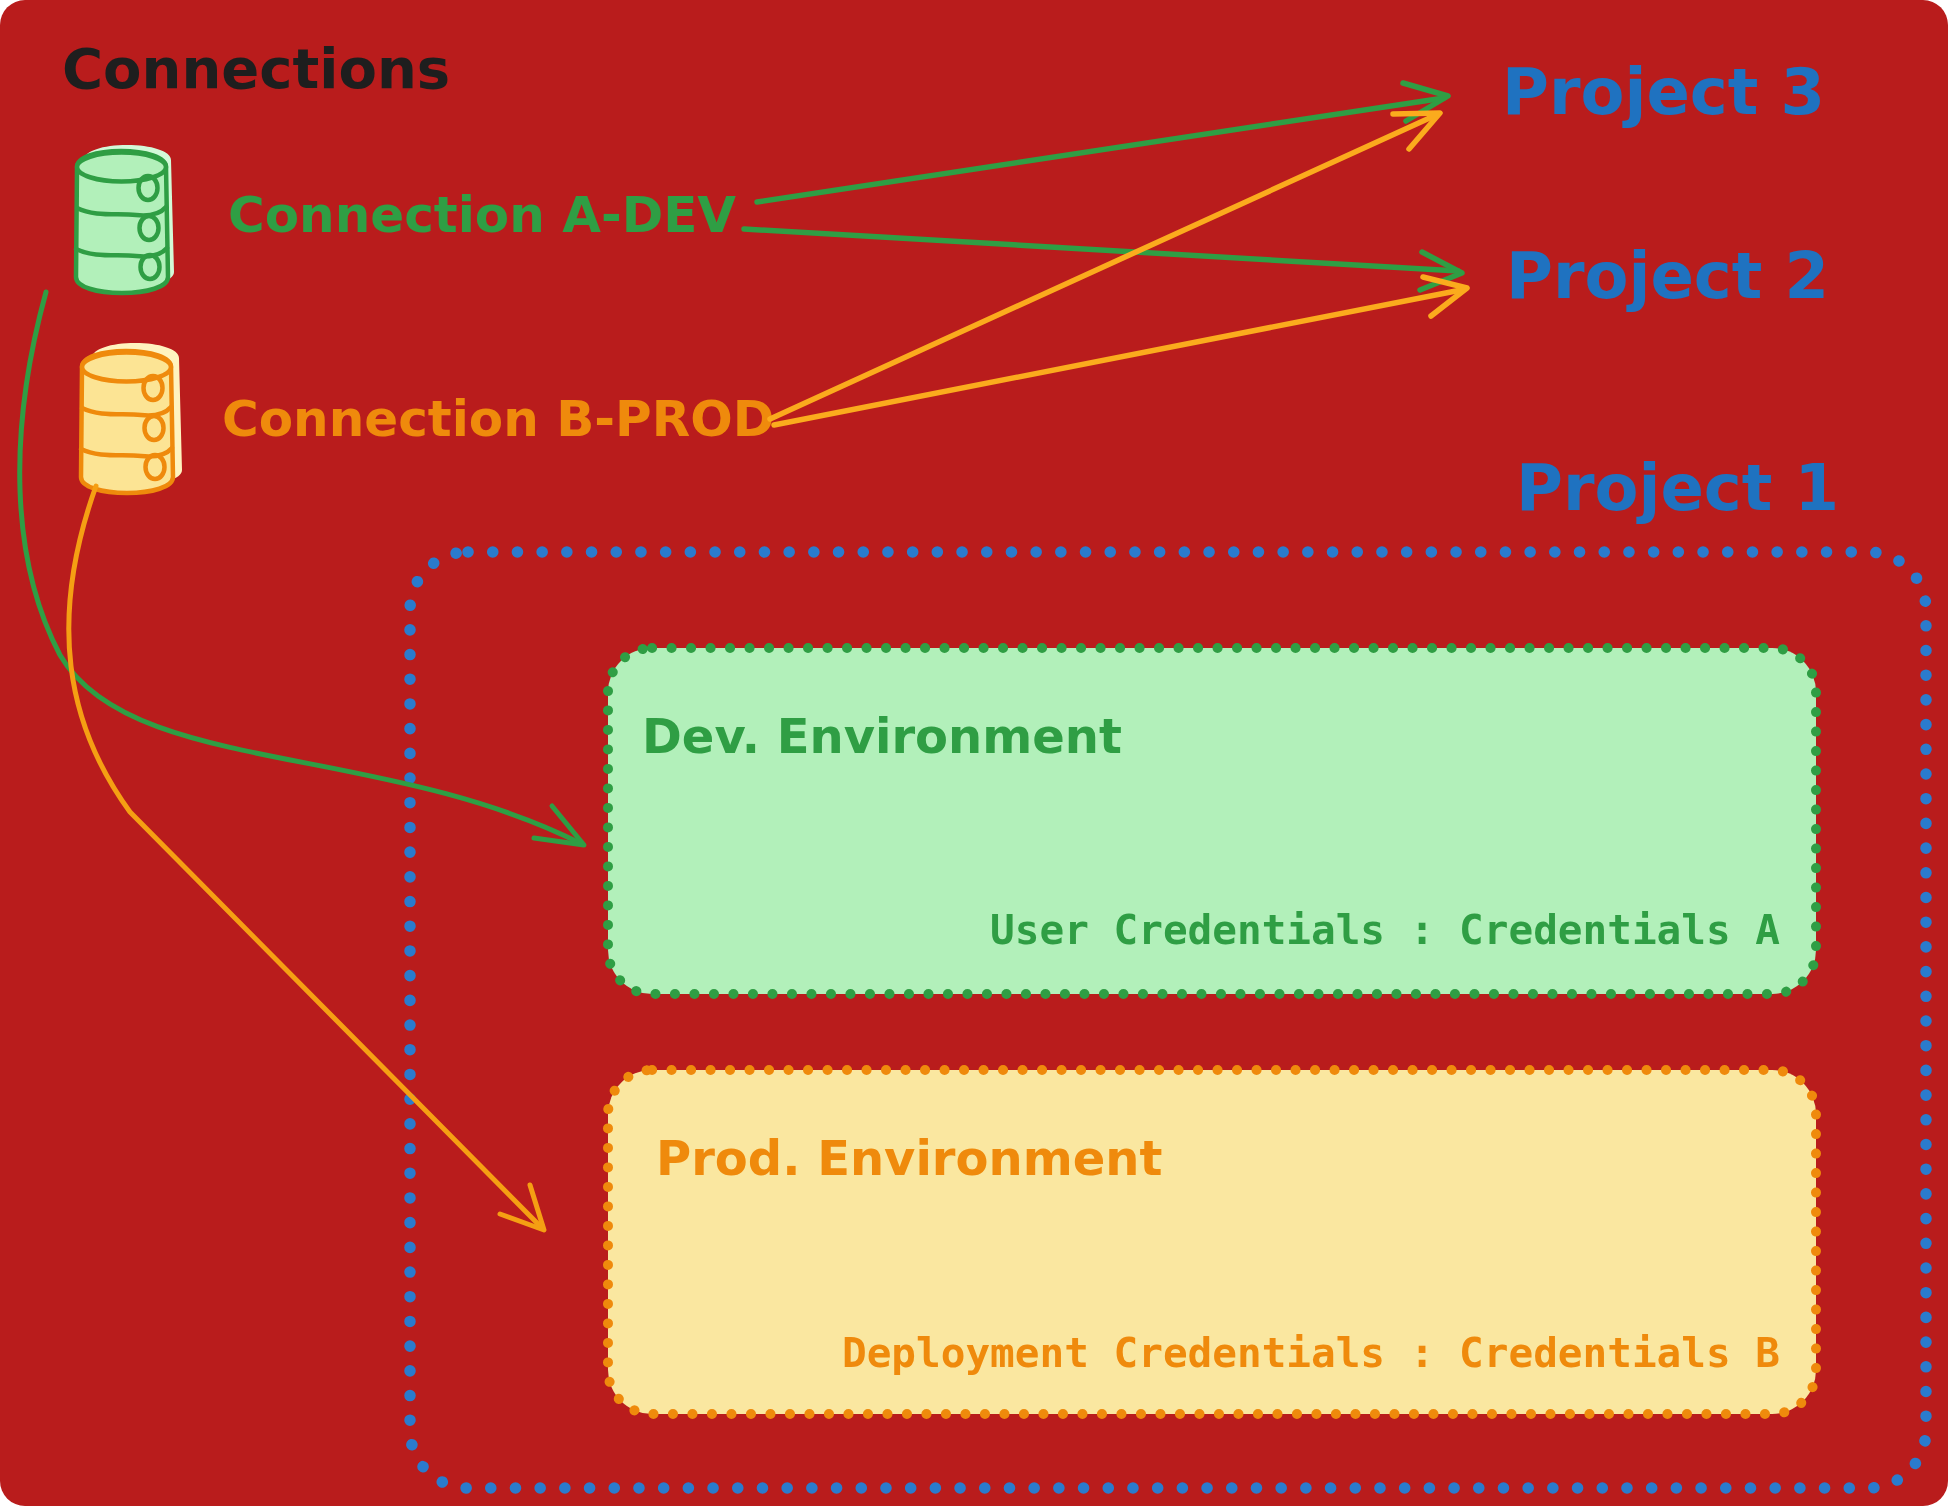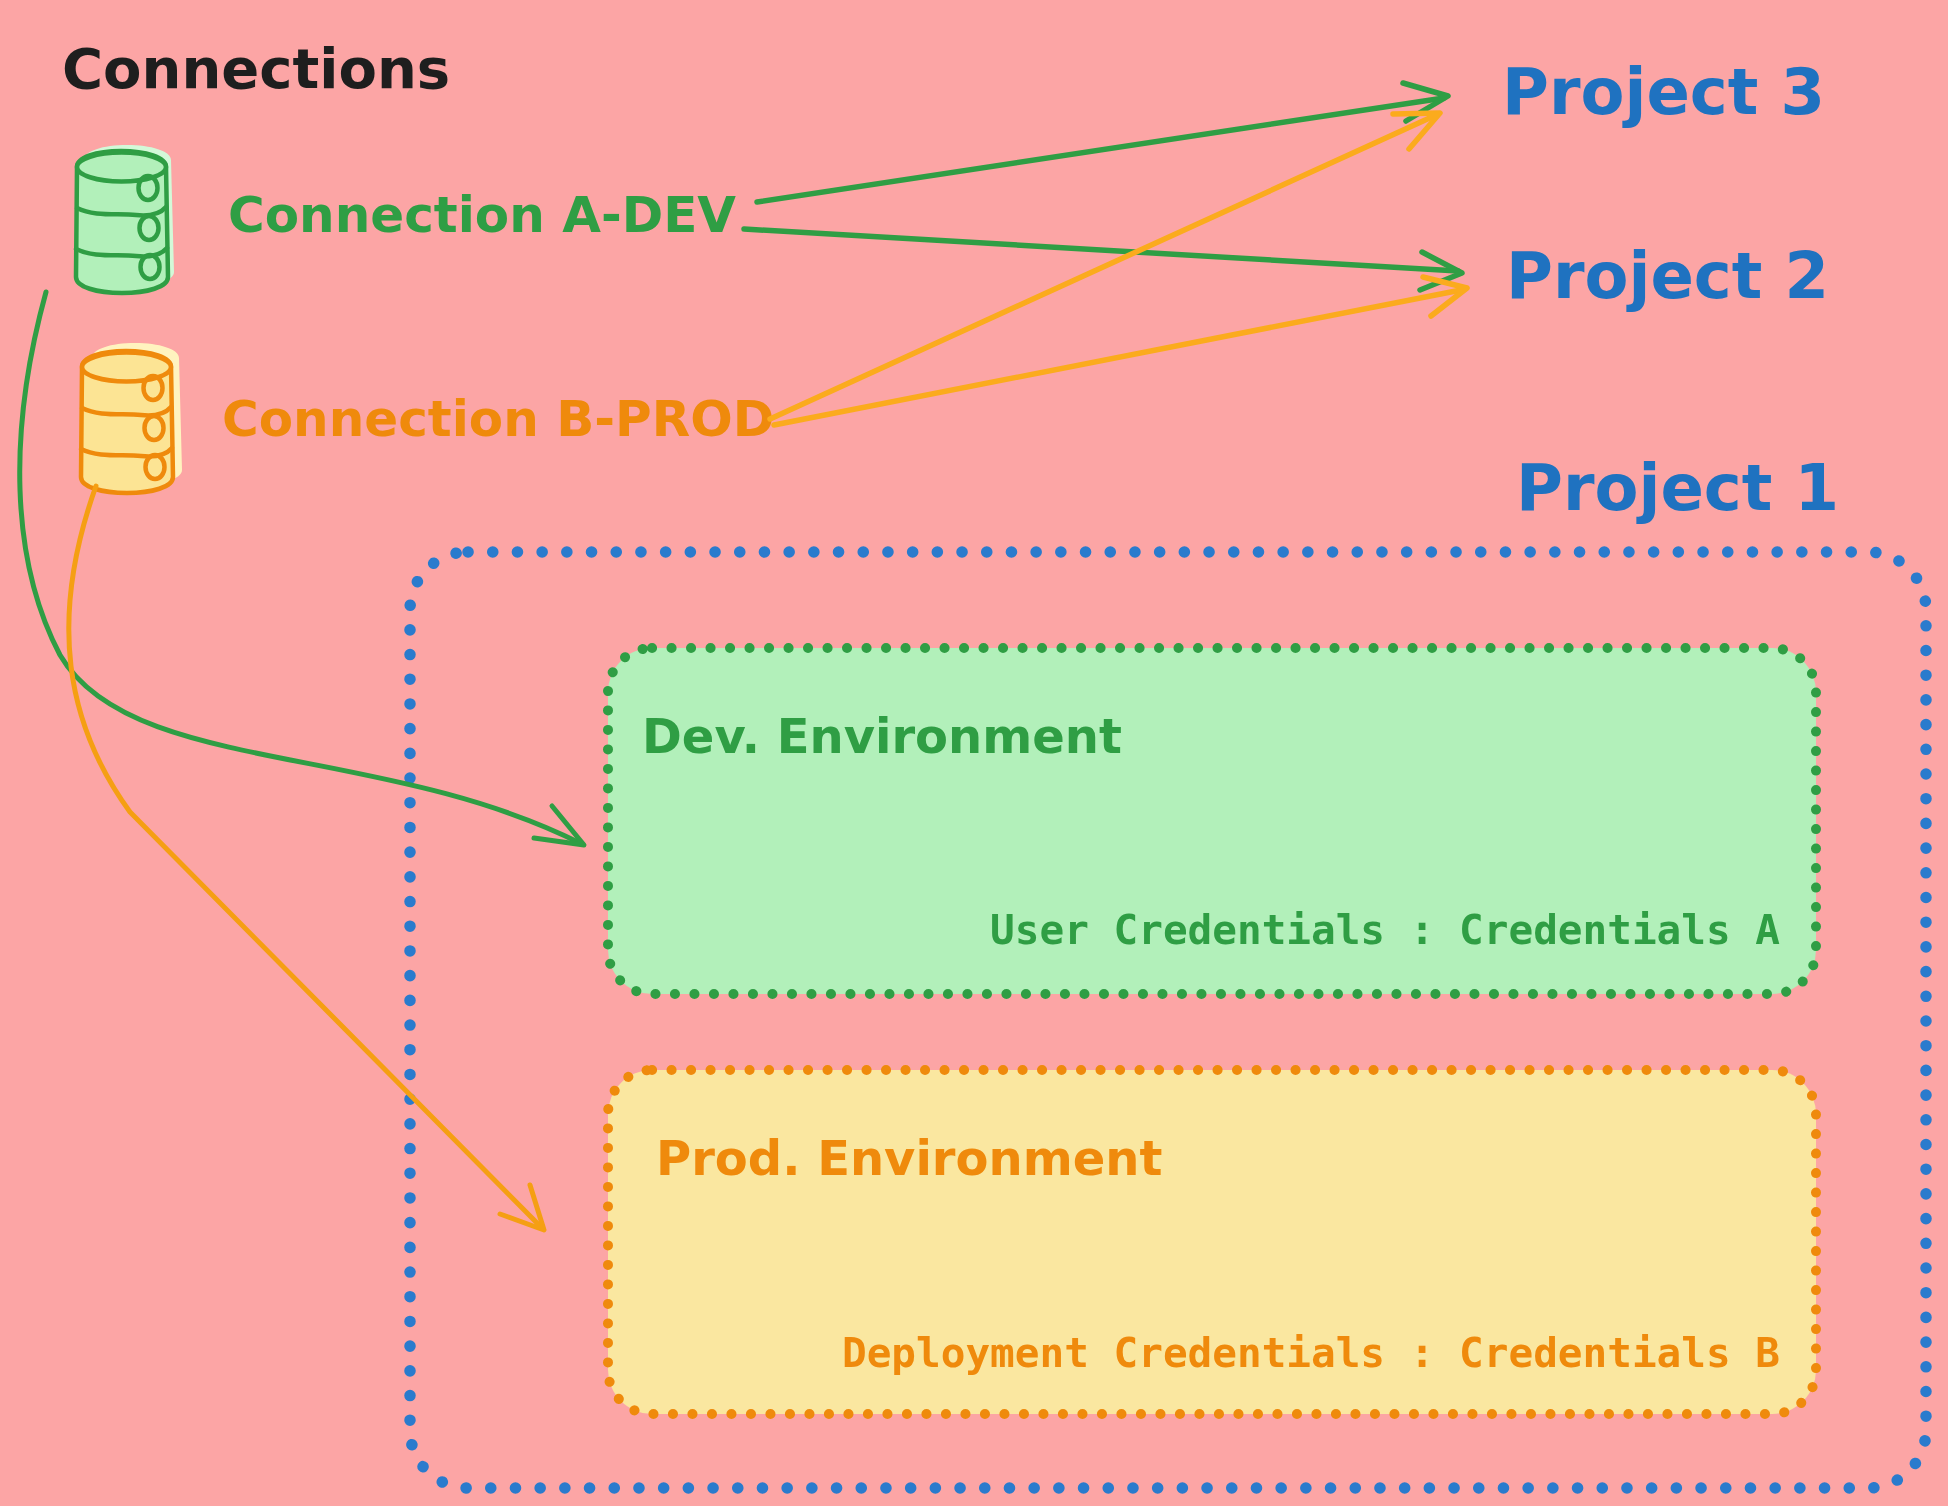--- a/index.html
+++ b/index.html
@@ -5,22 +5,23 @@
   html, body {
     margin: 0;
     padding: 0;
     background: #ffffff;
     font-family: "DejaVu Sans", sans-serif;
   }
   .canvas {
     position: relative;
     width: 1948px;
     height: 1506px;
-    background: #fca5a5;
+    background: #b91c1c;
     overflow: hidden;
+    border-radius: 25px;
   }
   svg { display: block; }
 
   .hand-title   { font-family: "DejaVu Sans", sans-serif; font-weight: bold; }
   .hand-label   { font-family: "DejaVu Sans", sans-serif; font-weight: bold; }
   .mono-label   { font-family: "DejaVu Sans Mono", monospace; font-weight: bold; }
 
   .arrow-line { fill: none; stroke-linecap: round; stroke-linejoin: round; }
 </style>
 </head>

